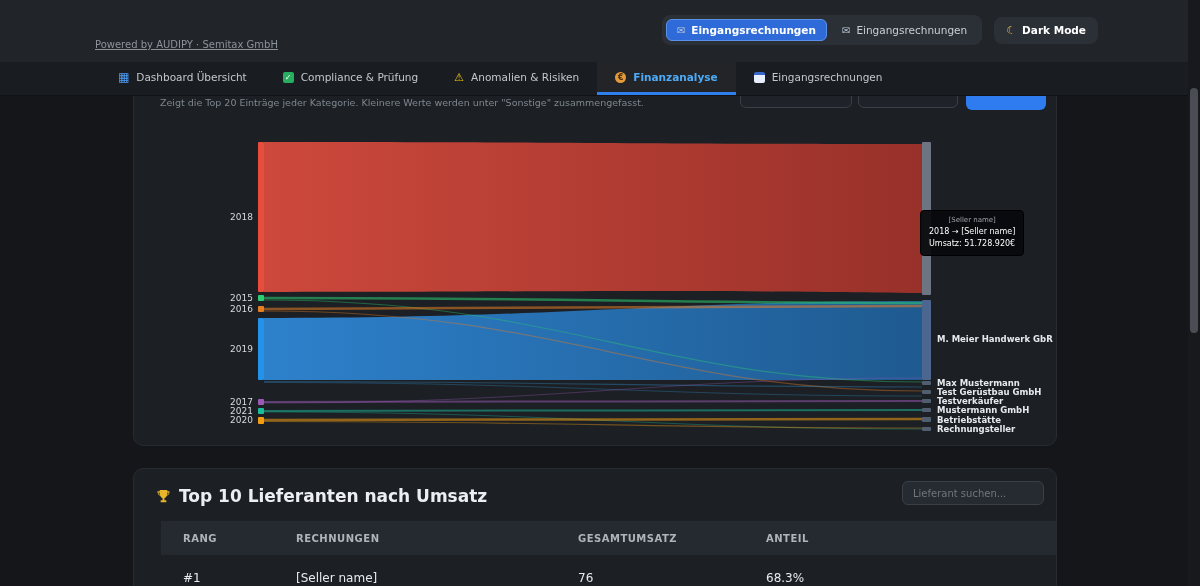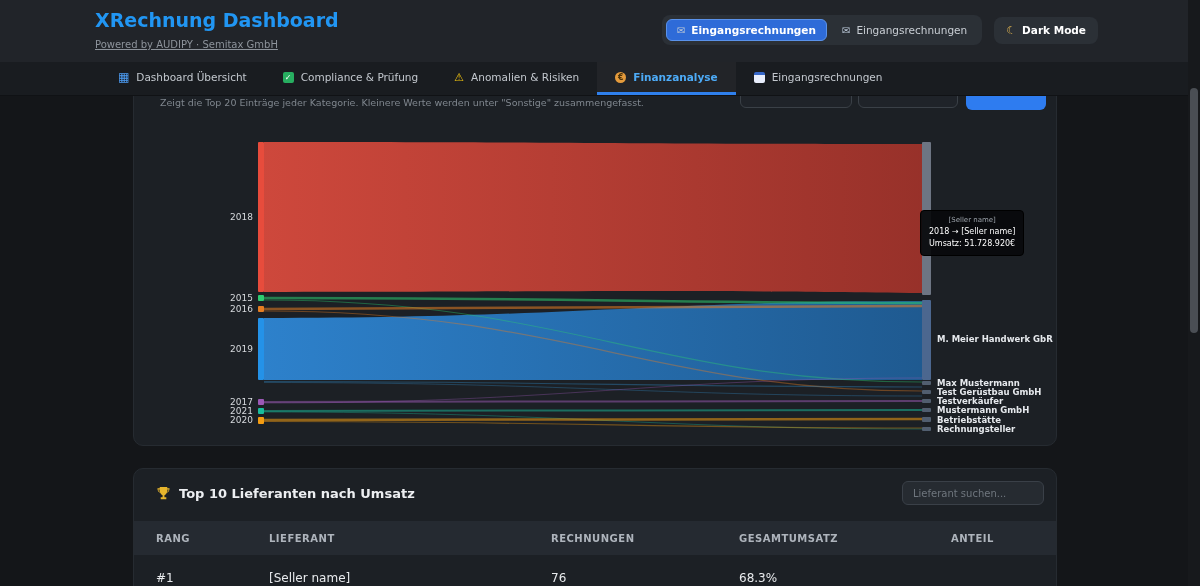--- a/index.html
+++ b/index.html
@@ -53,39 +53,38 @@
   .tooltip{position:absolute;left:920px;top:114px;background:rgba(8,9,11,0.92);border-radius:4px;
     padding:5px 8px;color:#fff;z-index:5;border:1px solid #000;}
   .tt-head{font-size:7px;color:#9aa1a9;text-align:center;margin-bottom:2px;}
   .tt-line{font-size:8px;line-height:1.5;white-space:nowrap;}
 
   
   .table-card{position:absolute;left:133px;top:372px;width:924px;height:220px;background:#1c2025;
     border:1px solid #262b31;border-radius:10px;overflow:hidden;}
   .table-head{position:relative;height:52px;}
   .table-title{position:absolute;left:22px;top:17px;display:flex;align-items:center;gap:8px;
-    font-size:13px;font-weight:bold;color:#eceef1;}
+    font-size:17px;font-weight:bold;color:#eceef1;}
   .search-input{position:absolute;right:12px;top:12px;width:142px;height:24px;background:#262b31;
     border:1px solid #3a4048;border-radius:6px;color:#d6d9dd;font-size:10px;padding:0 10px;outline:none;}
   .search-input::placeholder{color:#6f767e;}
-  .grid-row{display:grid;grid-template-columns:113px 282px 188px 212px 1fr;align-items:center;padding-left:22px;}
+  .grid-row{display:grid;grid-template-columns:113px 282px 188px 212px 1fr;align-items:center;padding-left:22px;margin-left:27px;}
   .thead{height:34px;background:#252a31;color:#aeb4bc;font-size:10px;font-weight:bold;letter-spacing:0.5px;}
   .trow{height:46px;color:#e8eaed;font-size:12px;border-bottom:1px solid #262a30;}
 
   
   .scrollbar{position:absolute;right:0;top:0;width:12px;height:586px;background:#17191c;}
   .scroll-thumb{position:absolute;left:2px;top:88px;width:8px;height:245px;background:#4a4e54;border-radius:4px;}
 </style>
 </head>
 <body>
 
 <div class="stage">
 
   <header class="app-header">
-    <div class="app-title">XRechnung Dashboard</div>
     <div class="app-subtitle">Powered by AUDIPY · Semitax GmbH</div>
     <div class="header-actions">
       <div class="toggle-group">
         <button class="btn-toggle active">
           <span class="env">✉</span>
           <span>Eingangsrechnungen</span>
         </button>
         <button class="btn-toggle">
           <span class="env">✉</span>
           <span>Eingangsrechnungen</span>
@@ -214,21 +213,20 @@
         <div class="table-title">
           <svg width="15" height="15" viewBox="0 0 16 16">
             <path fill="#e7b52c" d="M4 1h8v1.5h2.5c0 3-1.5 4.5-3 4.8A4 4 0 0 1 9 9.9V12h2v2H5v-2h2V9.9a4 4 0 0 1-2.5-2.6c-1.5-.3-3-1.8-3-4.8H4V1zm-1.4 2.7c.1 1.6.8 2.5 1.5 2.8a7 7 0 0 1-.2-2.8H2.6zm10.8 0h-1.3a7 7 0 0 1-.2 2.8c.7-.3 1.4-1.2 1.5-2.8z"></path>
           </svg>
           <span>Top 10 Lieferanten nach Umsatz</span>
         </div>
         <input class="search-input" type="text" placeholder="Lieferant suchen..." style="">
       </div>
       <div class="grid-row thead">
         <div>RANG</div>
-        <div>LIEFERANT</div>
         <div>RECHNUNGEN</div>
         <div>GESAMTUMSATZ</div>
         <div>ANTEIL</div>
       </div>
       <div class="grid-row trow">
         <div>#1</div>
         <div>[Seller name]</div>
         <div>76</div>
         <div>68.3%</div>
       </div>

